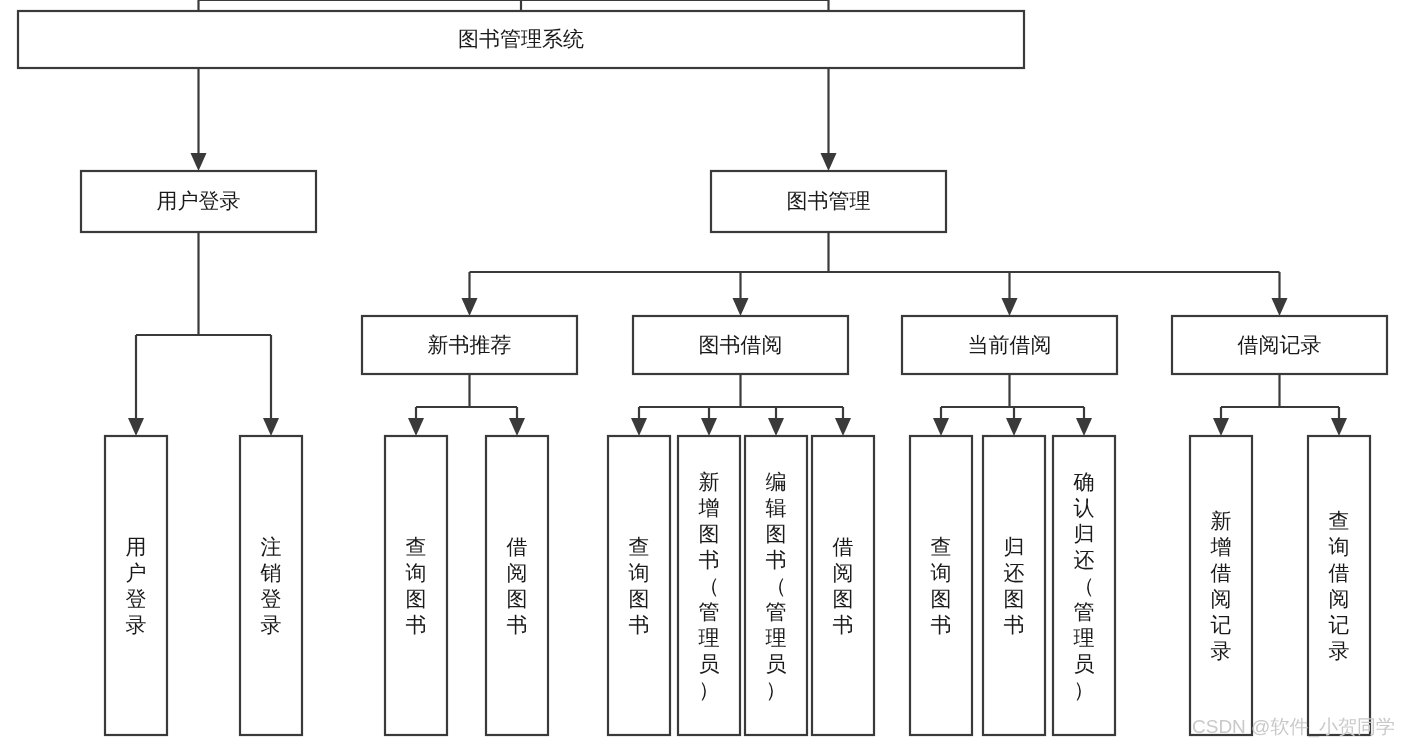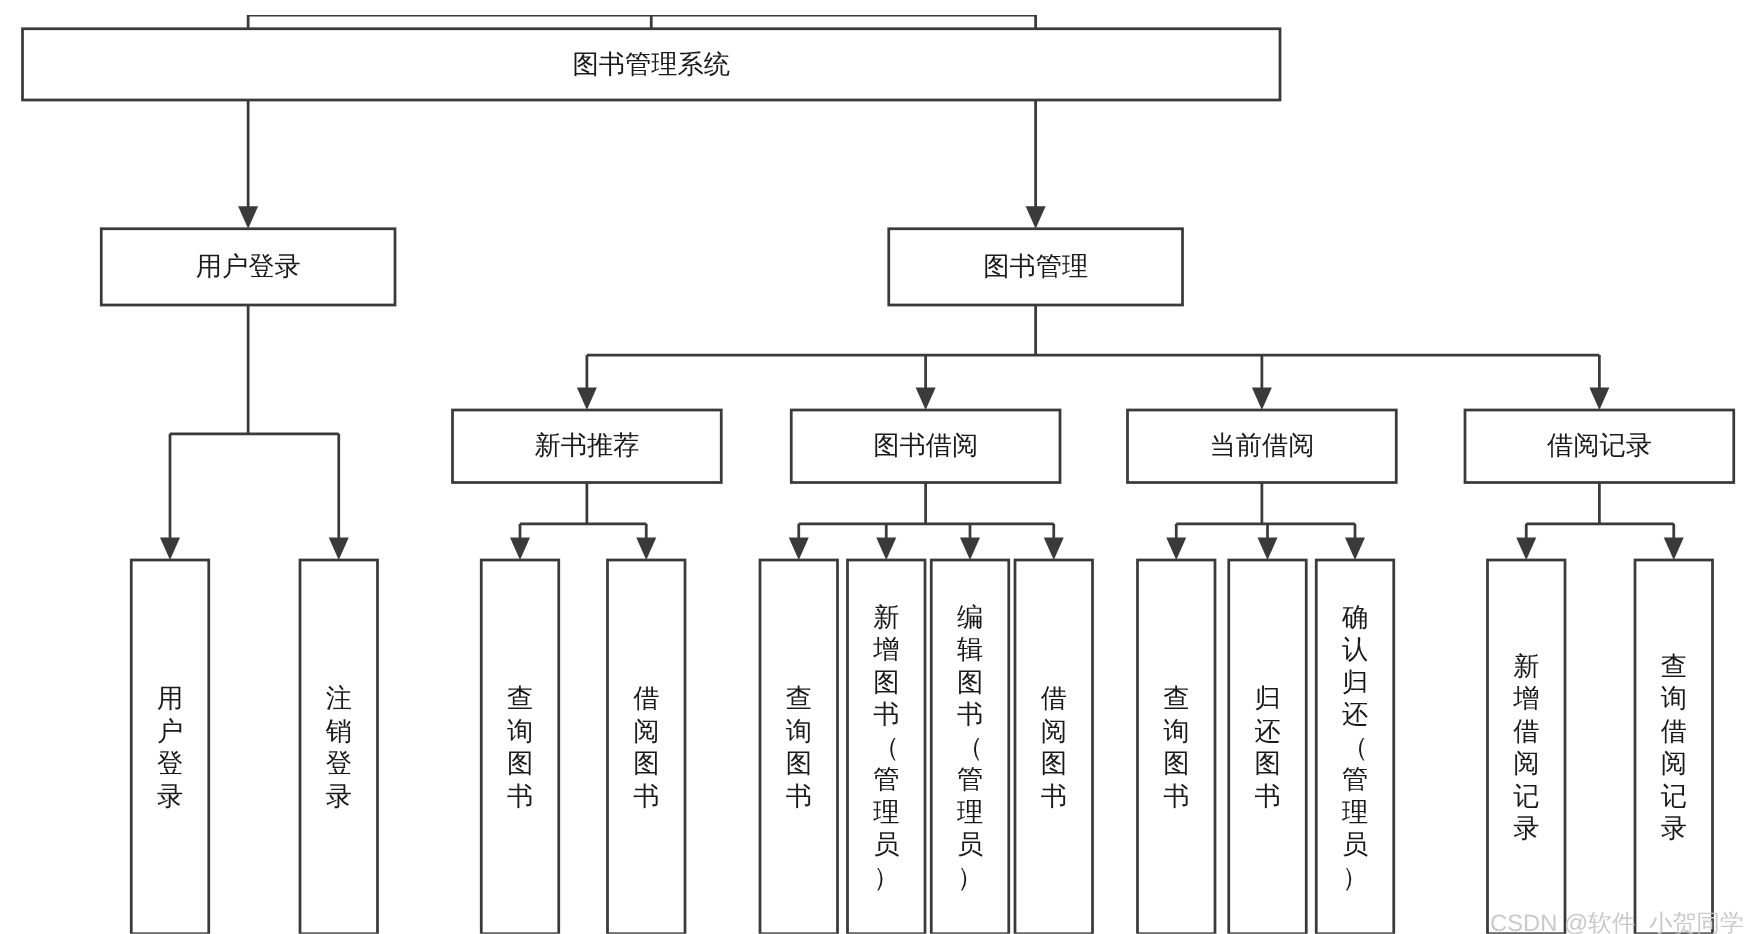--- a/index.html
+++ b/index.html
@@ -10,21 +10,21 @@
   body {
     width: 1405px;
     height: 747px;
     font-family: "Liberation Sans", "DejaVu Sans", sans-serif;
     overflow: hidden;
     position: relative;
   }
   #diagram-root {
     position: absolute;
     left: 0;
-    top: 12px;
+    top: 0;
     width: 1405px;
     height: 616px;
   }
   .node-box {
     fill: #ffffff;
     stroke: #3a3a3a;
     stroke-width: 2.2;
   }
   .node-label {
     fill: #1a1a1a;

